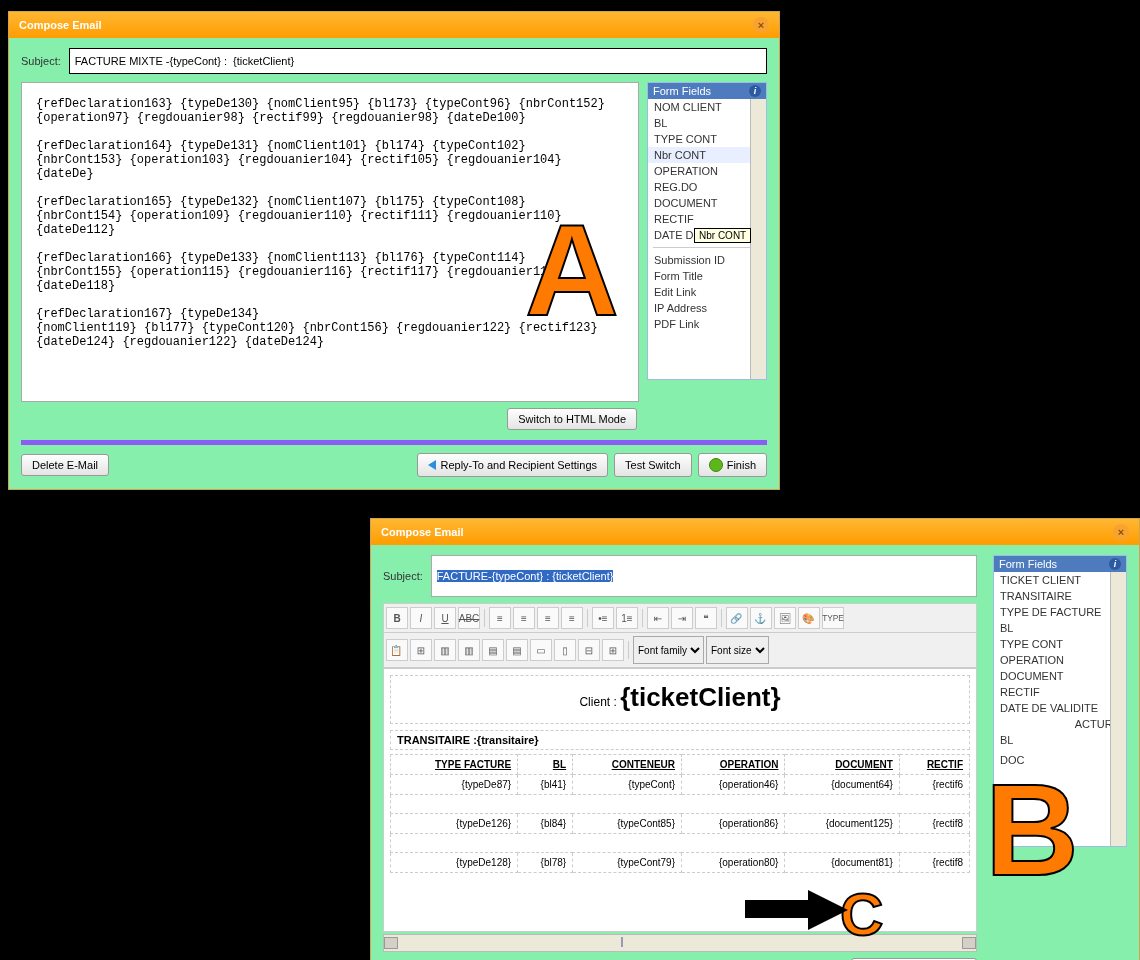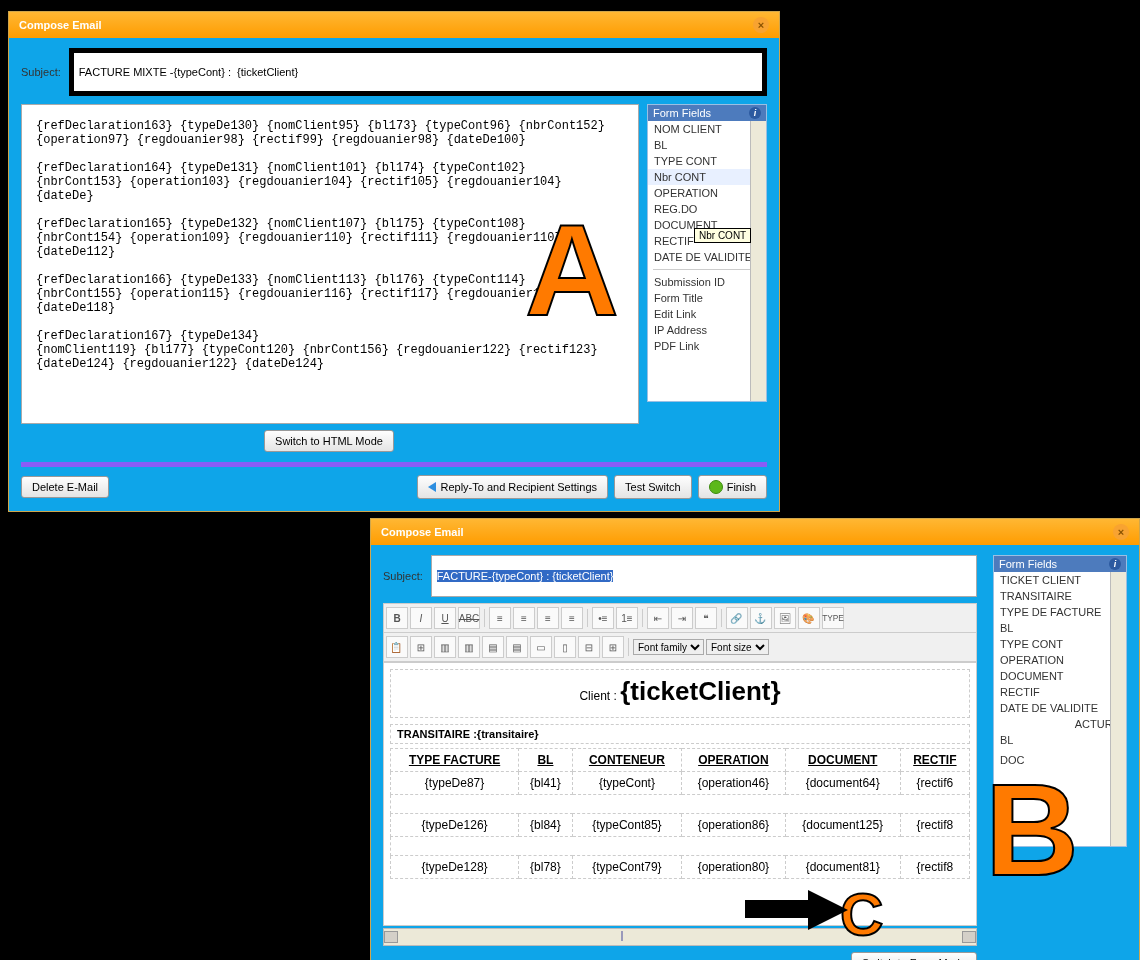--- a/index.html
+++ b/index.html
@@ -9,21 +9,21 @@
     font-family: Arial, Helvetica, sans-serif;
     font-size: 11px;
     width: 1140px;
     height: 960px;
     position: relative;
     overflow: hidden;
   }
   .win {
     position: absolute;
     border: 1px solid #cfa64c;
-    background: #0ea5e9;
+    background: #86efac;
     box-shadow: 0 2px 8px rgba(0,0,0,.3);
   }
   .titlebar {
     background: linear-gradient(#ffb733, #ff9c00);
     color: #fff;
     padding: 5px 10px;
     font-weight: bold;
     display: flex;
     justify-content: space-between;
     align-items: center;
@@ -41,22 +41,22 @@
     border-radius: 21px;
   }
   .row {
     display: flex; align-items: center; gap: 8px;
   }
   label.subj {
     color: #333;
   }
   input[type=text].field {
     flex: 1;
-    border: 5px solid #000000;
-    padding: 13px 5px;
+    border: 1px solid #000000;
+    padding: 6px 5px;
     font-size: 11px;
     background: #fff;
   }
   .editor-row {
     display: flex; gap: 8px; margin-top: 8px;
   }
   textarea.plain {
     flex: 1;
     height: 290px;
     border: 1px solid #aaa;
@@ -148,21 +148,21 @@
     border:1px solid #ccc;
     background:#fafafa;
     display:inline-flex;align-items:center;justify-content:center;
     font-size:10px;color:#555;
     cursor:pointer;
   }
   .tsep {
     width:1px;height:18px;background:#ccc;margin:0 2px;
   }
   select.fake {
-    font-size:10px;border:1px solid #aaa;height:16px;
+    font-size:10px;border:1px solid #aaa;height:28px;
   }
   .rte-area {
     border:1px solid #ccc;background:#fff;height:250px;overflow:auto;
     padding:6px;
     font-family: Verdana, Arial, sans-serif;
   }
   .client-line {
     text-align:center;
     font-size:12px;
     padding:6px 0 10px;
@@ -172,21 +172,21 @@
   .client-line .clientval {
     font-size:26px;font-weight:bold;
   }
   .trans-line {
     font-size:11px;padding:3px 6px;border:1px dashed #ccc;
   }
   table.datagrid {
     border-collapse:collapse;width:100%;margin-top:4px;
   }
   table.datagrid th, table.datagrid td {
-    border:1px dashed #ccc;padding:4px 6px;font-size:12px;text-align:center;white-space:nowrap;
+    border:1px dashed #ccc;padding:4px 6px;font-size:10px;text-align:right;white-space:nowrap;
   }
   table.datagrid th {
     font-weight:bold;text-decoration:underline;
   }
   .spacer-row td { height:10px; }
   .hscroll {
     height:16px;background:#ece9d8;border:1px solid #bbb;margin-top:2px;
     position:relative;
   }
   .hscroll::before, .hscroll::after {
@@ -280,21 +280,21 @@
           <div class="item">Submission ID</div>
           <div class="item">Form Title</div>
           <div class="item">Edit Link</div>
           <div class="item">IP Address</div>
           <div class="item">PDF Link</div>
           <div class="side-scroll"></div>
         </div>
       </div>
     </div>
 
-    <div class="switch-row" style="padding-right:130px;justify-content:center;">
+    <div class="switch-row" style="padding-right:130px;">
       <button class="btn">Switch to HTML Mode</button>
     </div>
 
     <div class="footer-row">
       <button class="btn">Delete E-Mail</button>
       <div class="right">
         <button class="btn">
             <span class="ico-arrowleft"></span>
             <span>Reply-To and Recipient Settings</span>
           </button>

